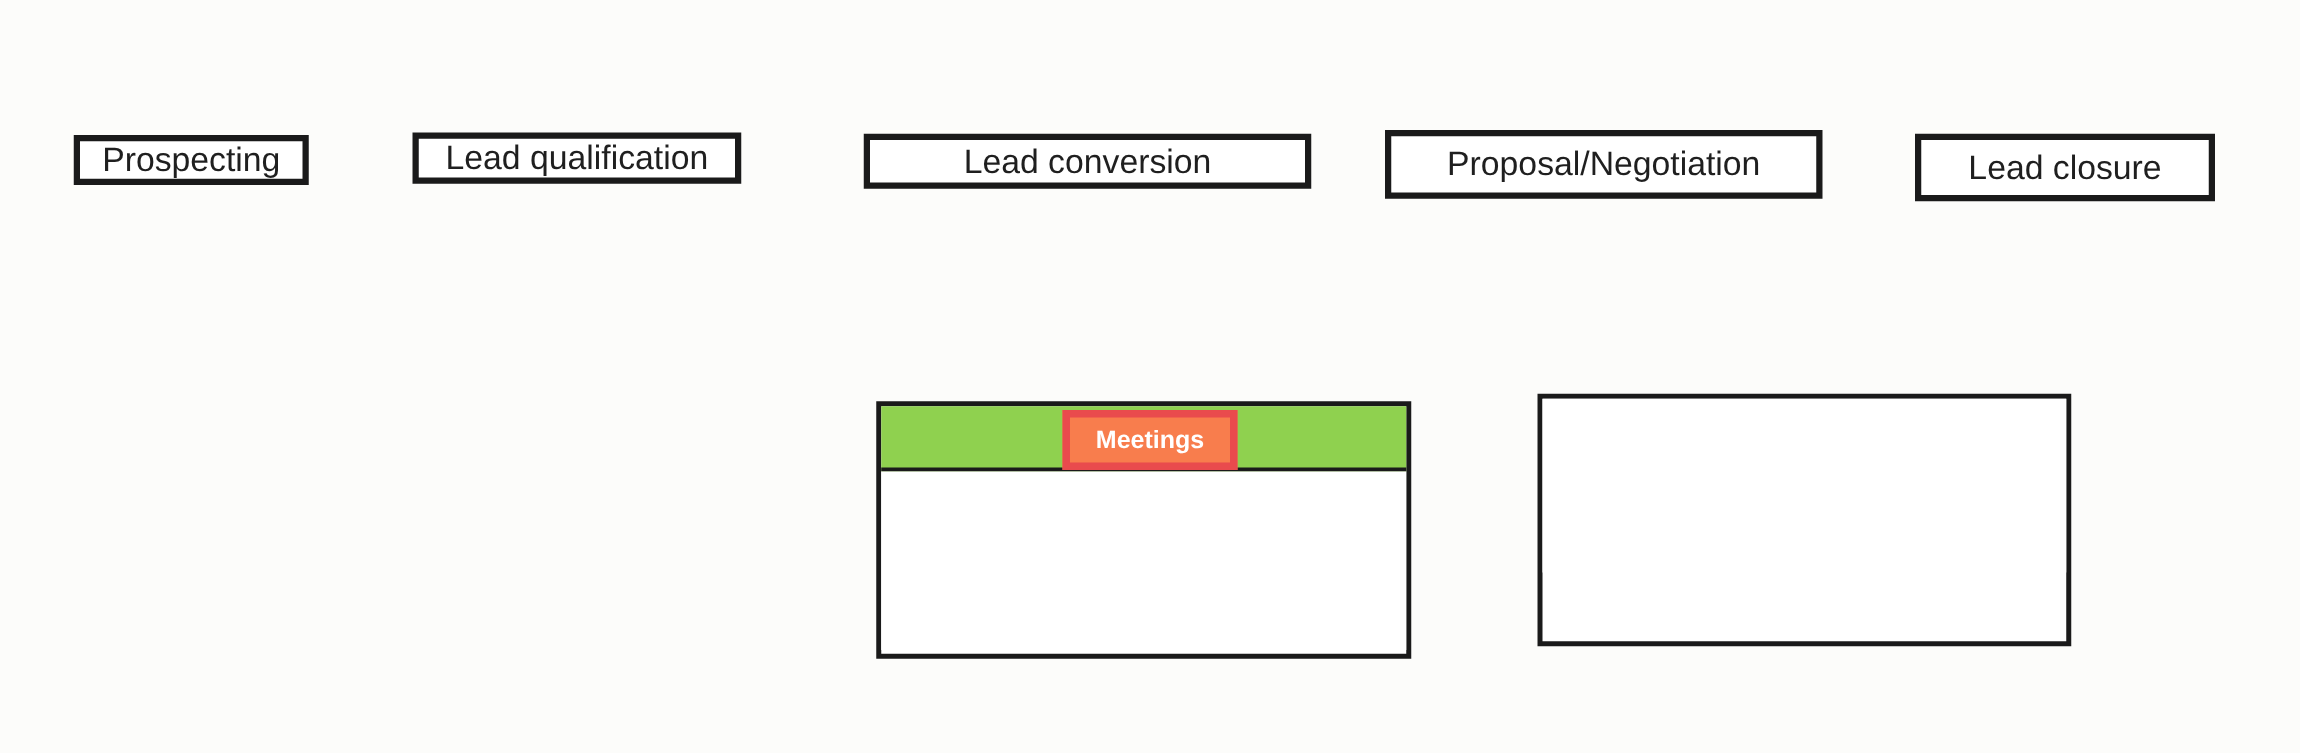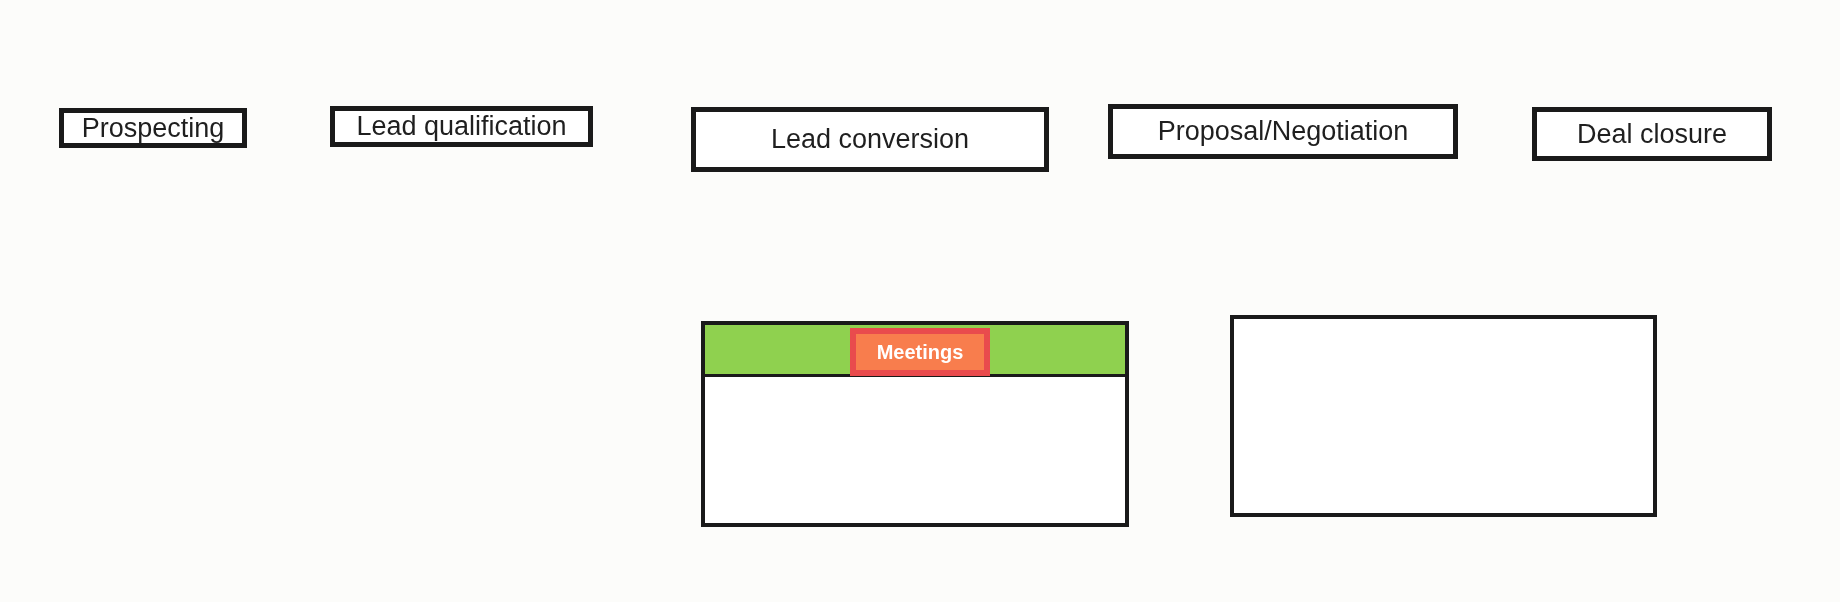--- a/index.html
+++ b/index.html
@@ -35,21 +35,21 @@
     justify-content: center;
   }
   .stage span {
     font-size: 27px;
     color: var(--stage-text);
     white-space: nowrap;
     line-height: 1;
   }
   #stage-1 { left: 59px;   top: 108px; width: 188px; height: 40px; }
   #stage-2 { left: 330px;  top: 106px; width: 263px; height: 41px; }
-  #stage-3 { left: 691px;  top: 107px; width: 358px; height: 65px; }
+  #stage-3 { left: 691px;  top: 107px; width: 358px; height: 44px; }
   #stage-4 { left: 1108px; top: 104px; width: 350px; height: 55px; text-align: center; }
   #stage-5 { left: 1532px; top: 107px; width: 240px; height: 54px; }
 
   
   .card {
     position: absolute;
     background: #FFFFFF;
     border: 4px solid var(--card-border);
   }
   #card-calls    { left: 165px;  top: 323px; width: 427px; height: 208px; }
@@ -101,21 +101,21 @@
   <div class="stage" id="stage-2">
     <span>Lead qualification</span>
   </div>
   <div class="stage" id="stage-3">
     <span>Lead conversion</span>
   </div>
   <div class="stage" id="stage-4">
     <span>Proposal/Negotiation</span>
   </div>
   <div class="stage" id="stage-5">
-    <span>Deal closure</span>
+    <span>Lead closure</span>
   </div>
 
 
   <div class="card" id="card-meetings">
     <div class="card-header">
       <div class="card-tab">
         <span>Meetings</span>
       </div>
     </div>
     <div class="card-body"></div>

